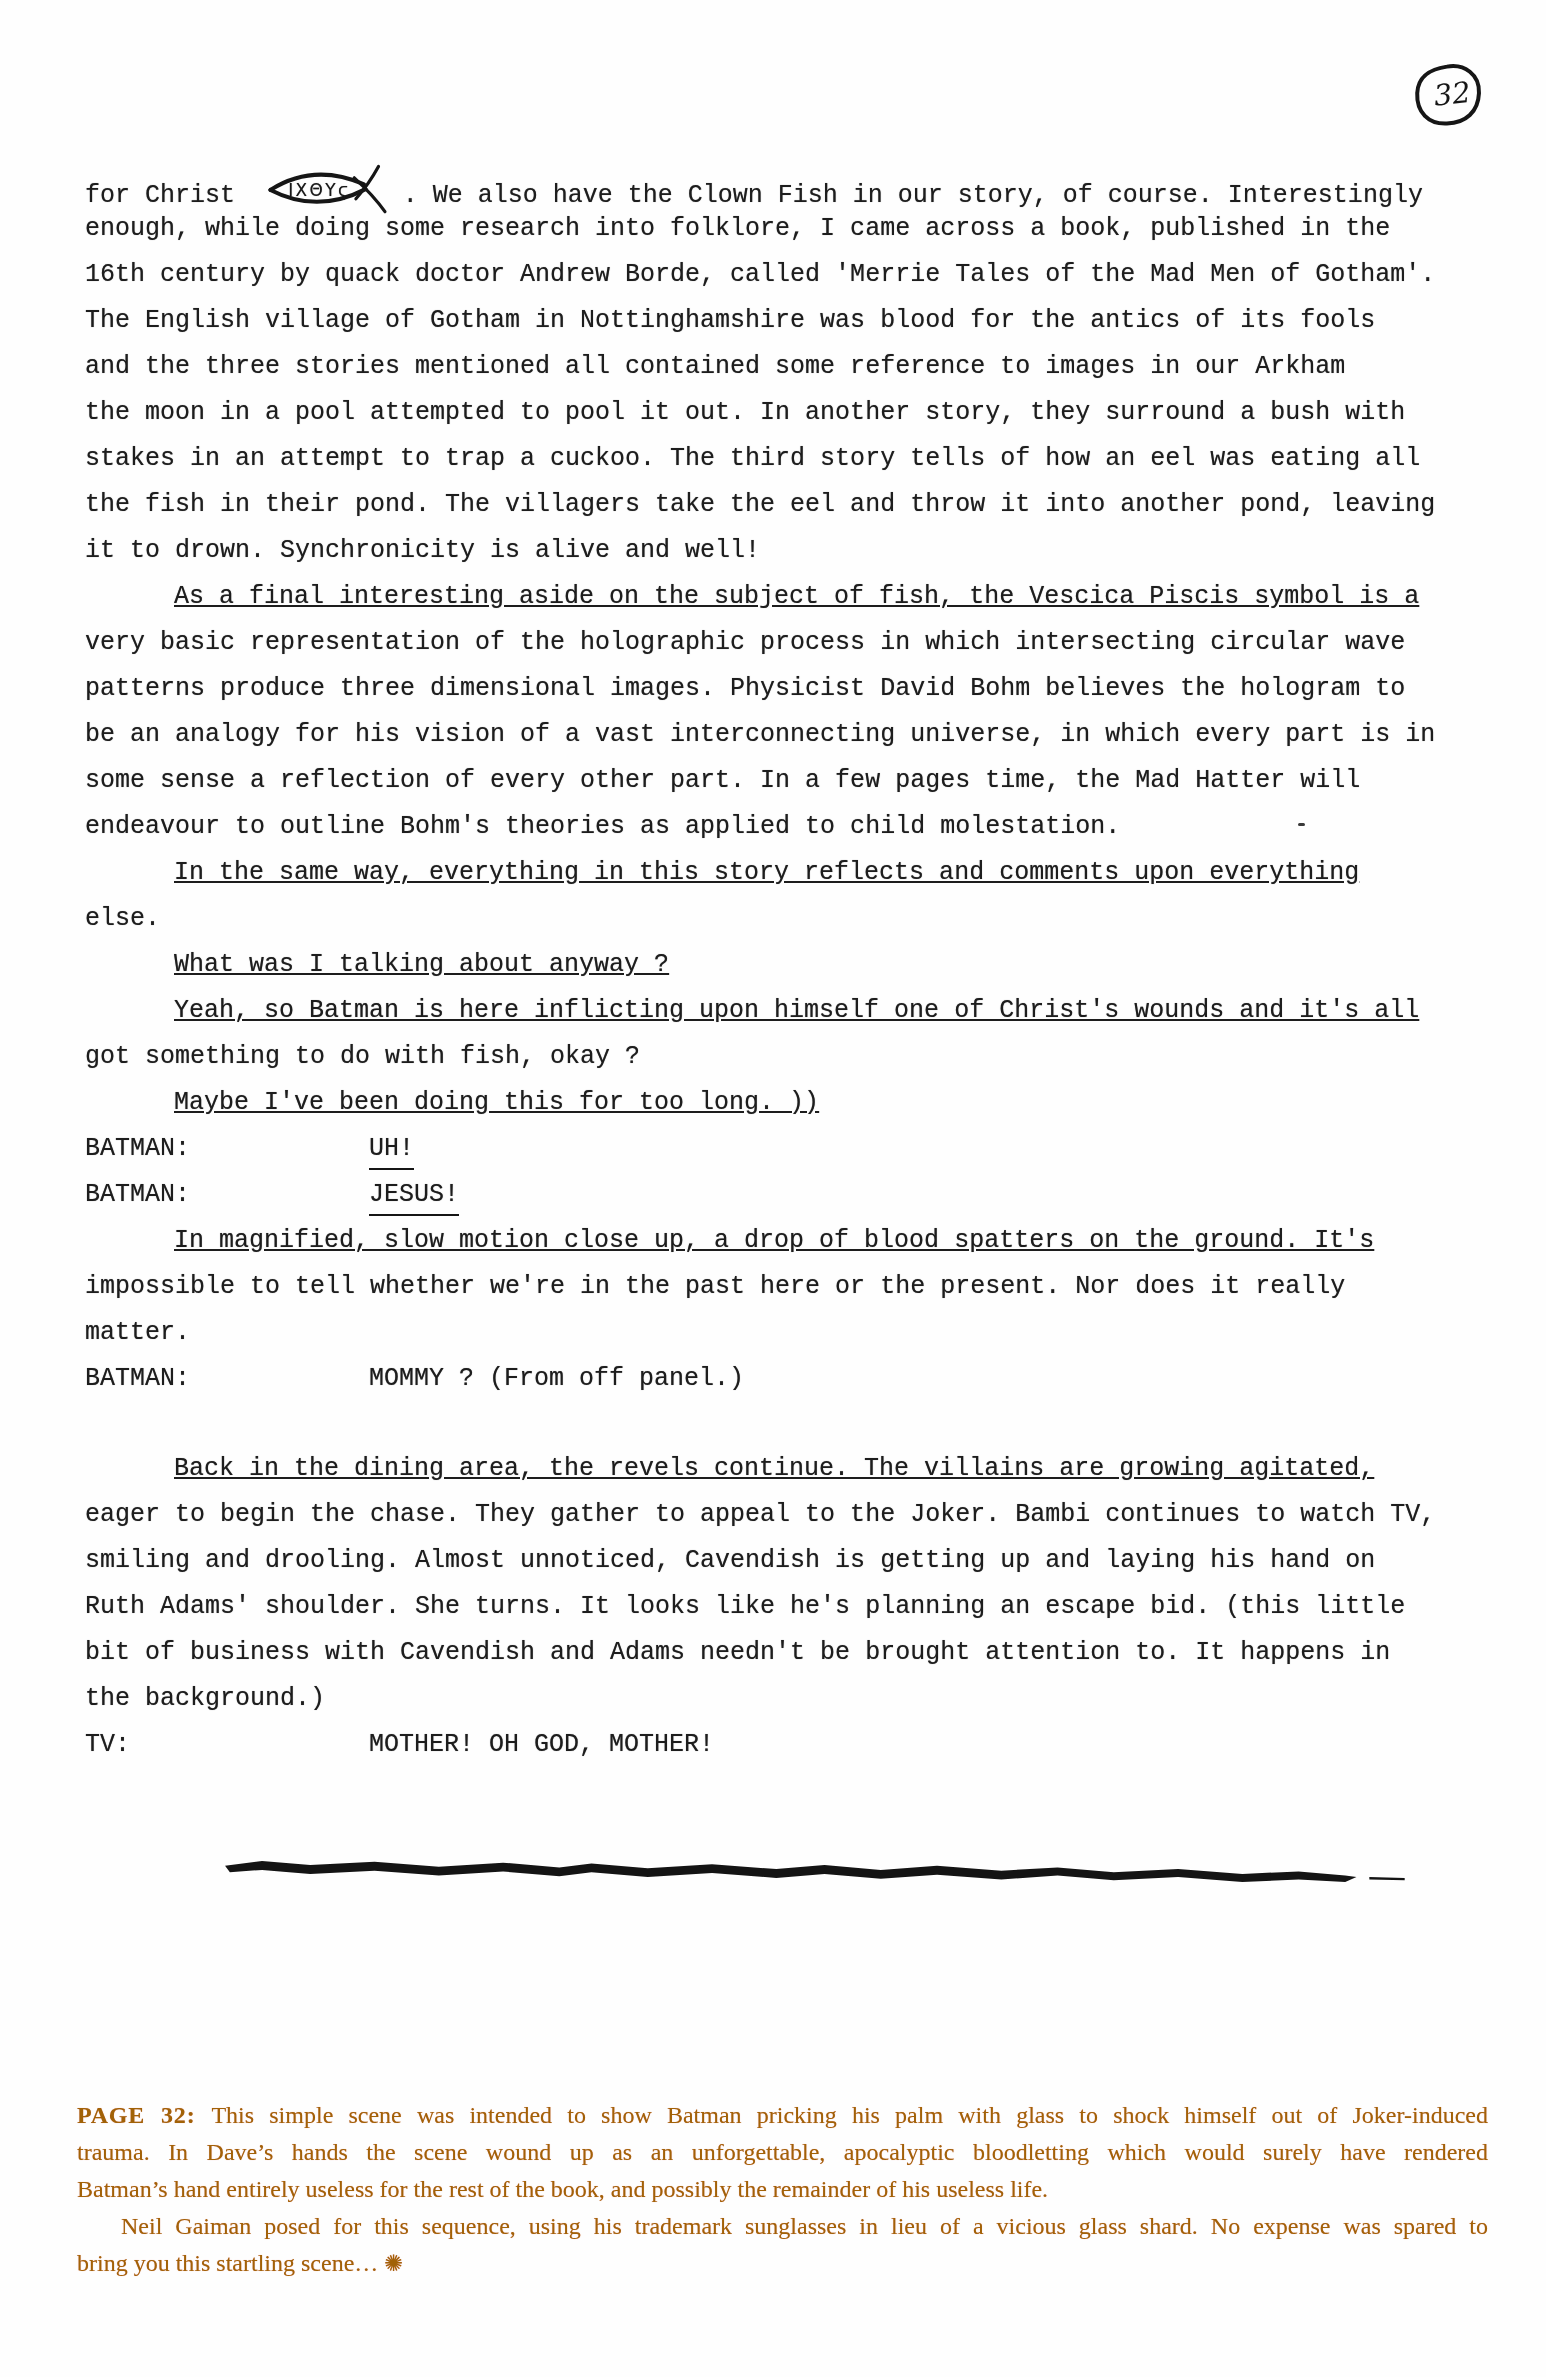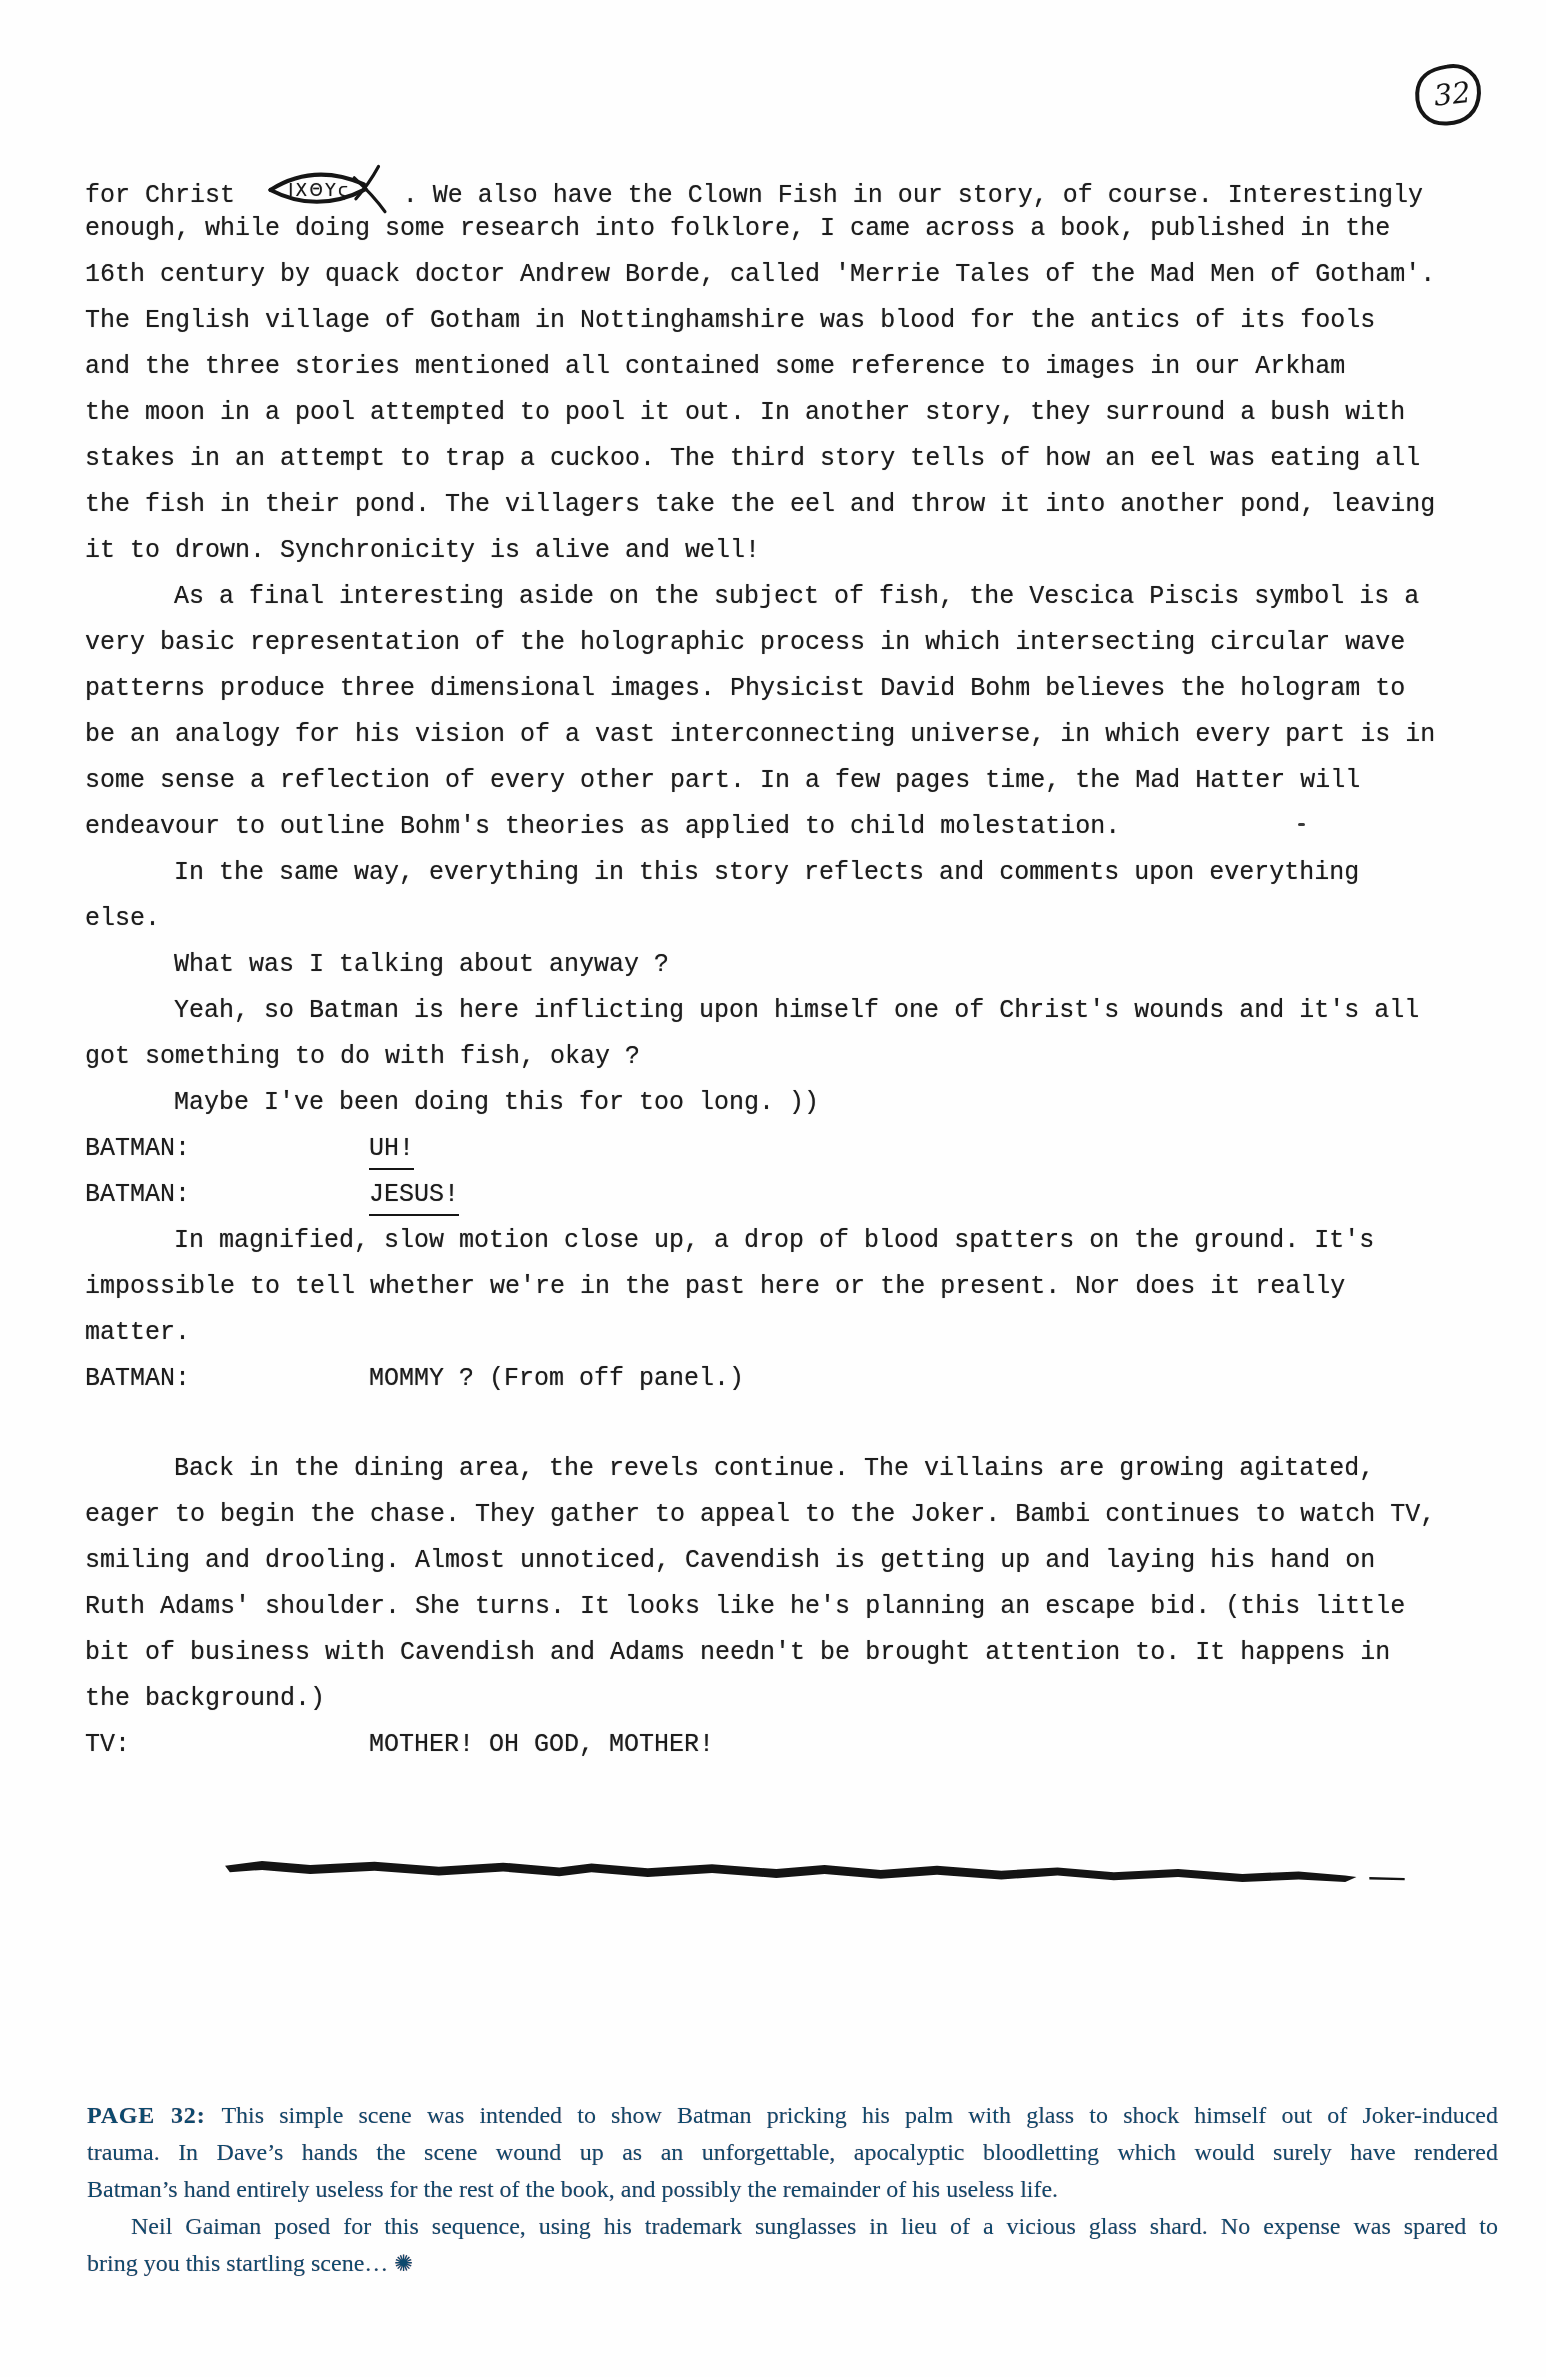--- a/index.html
+++ b/index.html
@@ -21,42 +21,42 @@
   }
   
   .script{
     position:absolute;left:85px;top:160px;width:1386px;
     font-size:25px;line-height:46px;
     letter-spacing:0px;
     text-shadow:0 0 0.8px rgba(10,10,10,.55);
     white-space:nowrap;
   }
   .line{position:relative;height:46px;}
-  .line.pad{padding-left:89px;}
+  .line.pad{padding-left:89px;text-decoration:underline;}
   .line.gap{margin-top:44px;}
   .speaker{display:inline-block;width:284px;}
   .dlg.u{border-bottom:2.4px solid #151515;padding-bottom:5px;}
   .fish-svg{display:inline-block;vertical-align:-13px;margin:0 9.7px 0 29px;}
   .fish-svg svg{display:block;}
   .fish-letters{
     font-family:"DejaVu Sans", sans-serif;
     font-size:21px;fill:#181818;letter-spacing:3px;
   }
   .stray{
     position:absolute;top:19.3px;left:1213px;
     width:7.3px;height:2.4px;background:#3a3a3a;border-radius:1.6px;
   }
   
   .divider{position:absolute;left:212px;top:1853px;width:1217px;height:45px;}
   
   .annot{
-    position:absolute;left:87px;top:2097px;width:1411px;
+    position:absolute;left:77px;top:2097px;width:1411px;
     font-family:"Liberation Serif", serif;
     font-size:24px;line-height:37px;
-    color:#0c4a6e;
+    color:#a16207;
     text-shadow:0 0 0.8px rgba(221,20,20,.4);
   }
   .rline{height:37px;white-space:normal;}
   .rline.just{text-align:justify;text-align-last:justify;}
   .rline.rindent{padding-left:44px;}
   .red-label{font-weight:bold;letter-spacing:0.8px;}
   .flower{font-family:"DejaVu Sans", sans-serif;font-size:22.6px;}
 </style>
 </head>
 <body>

